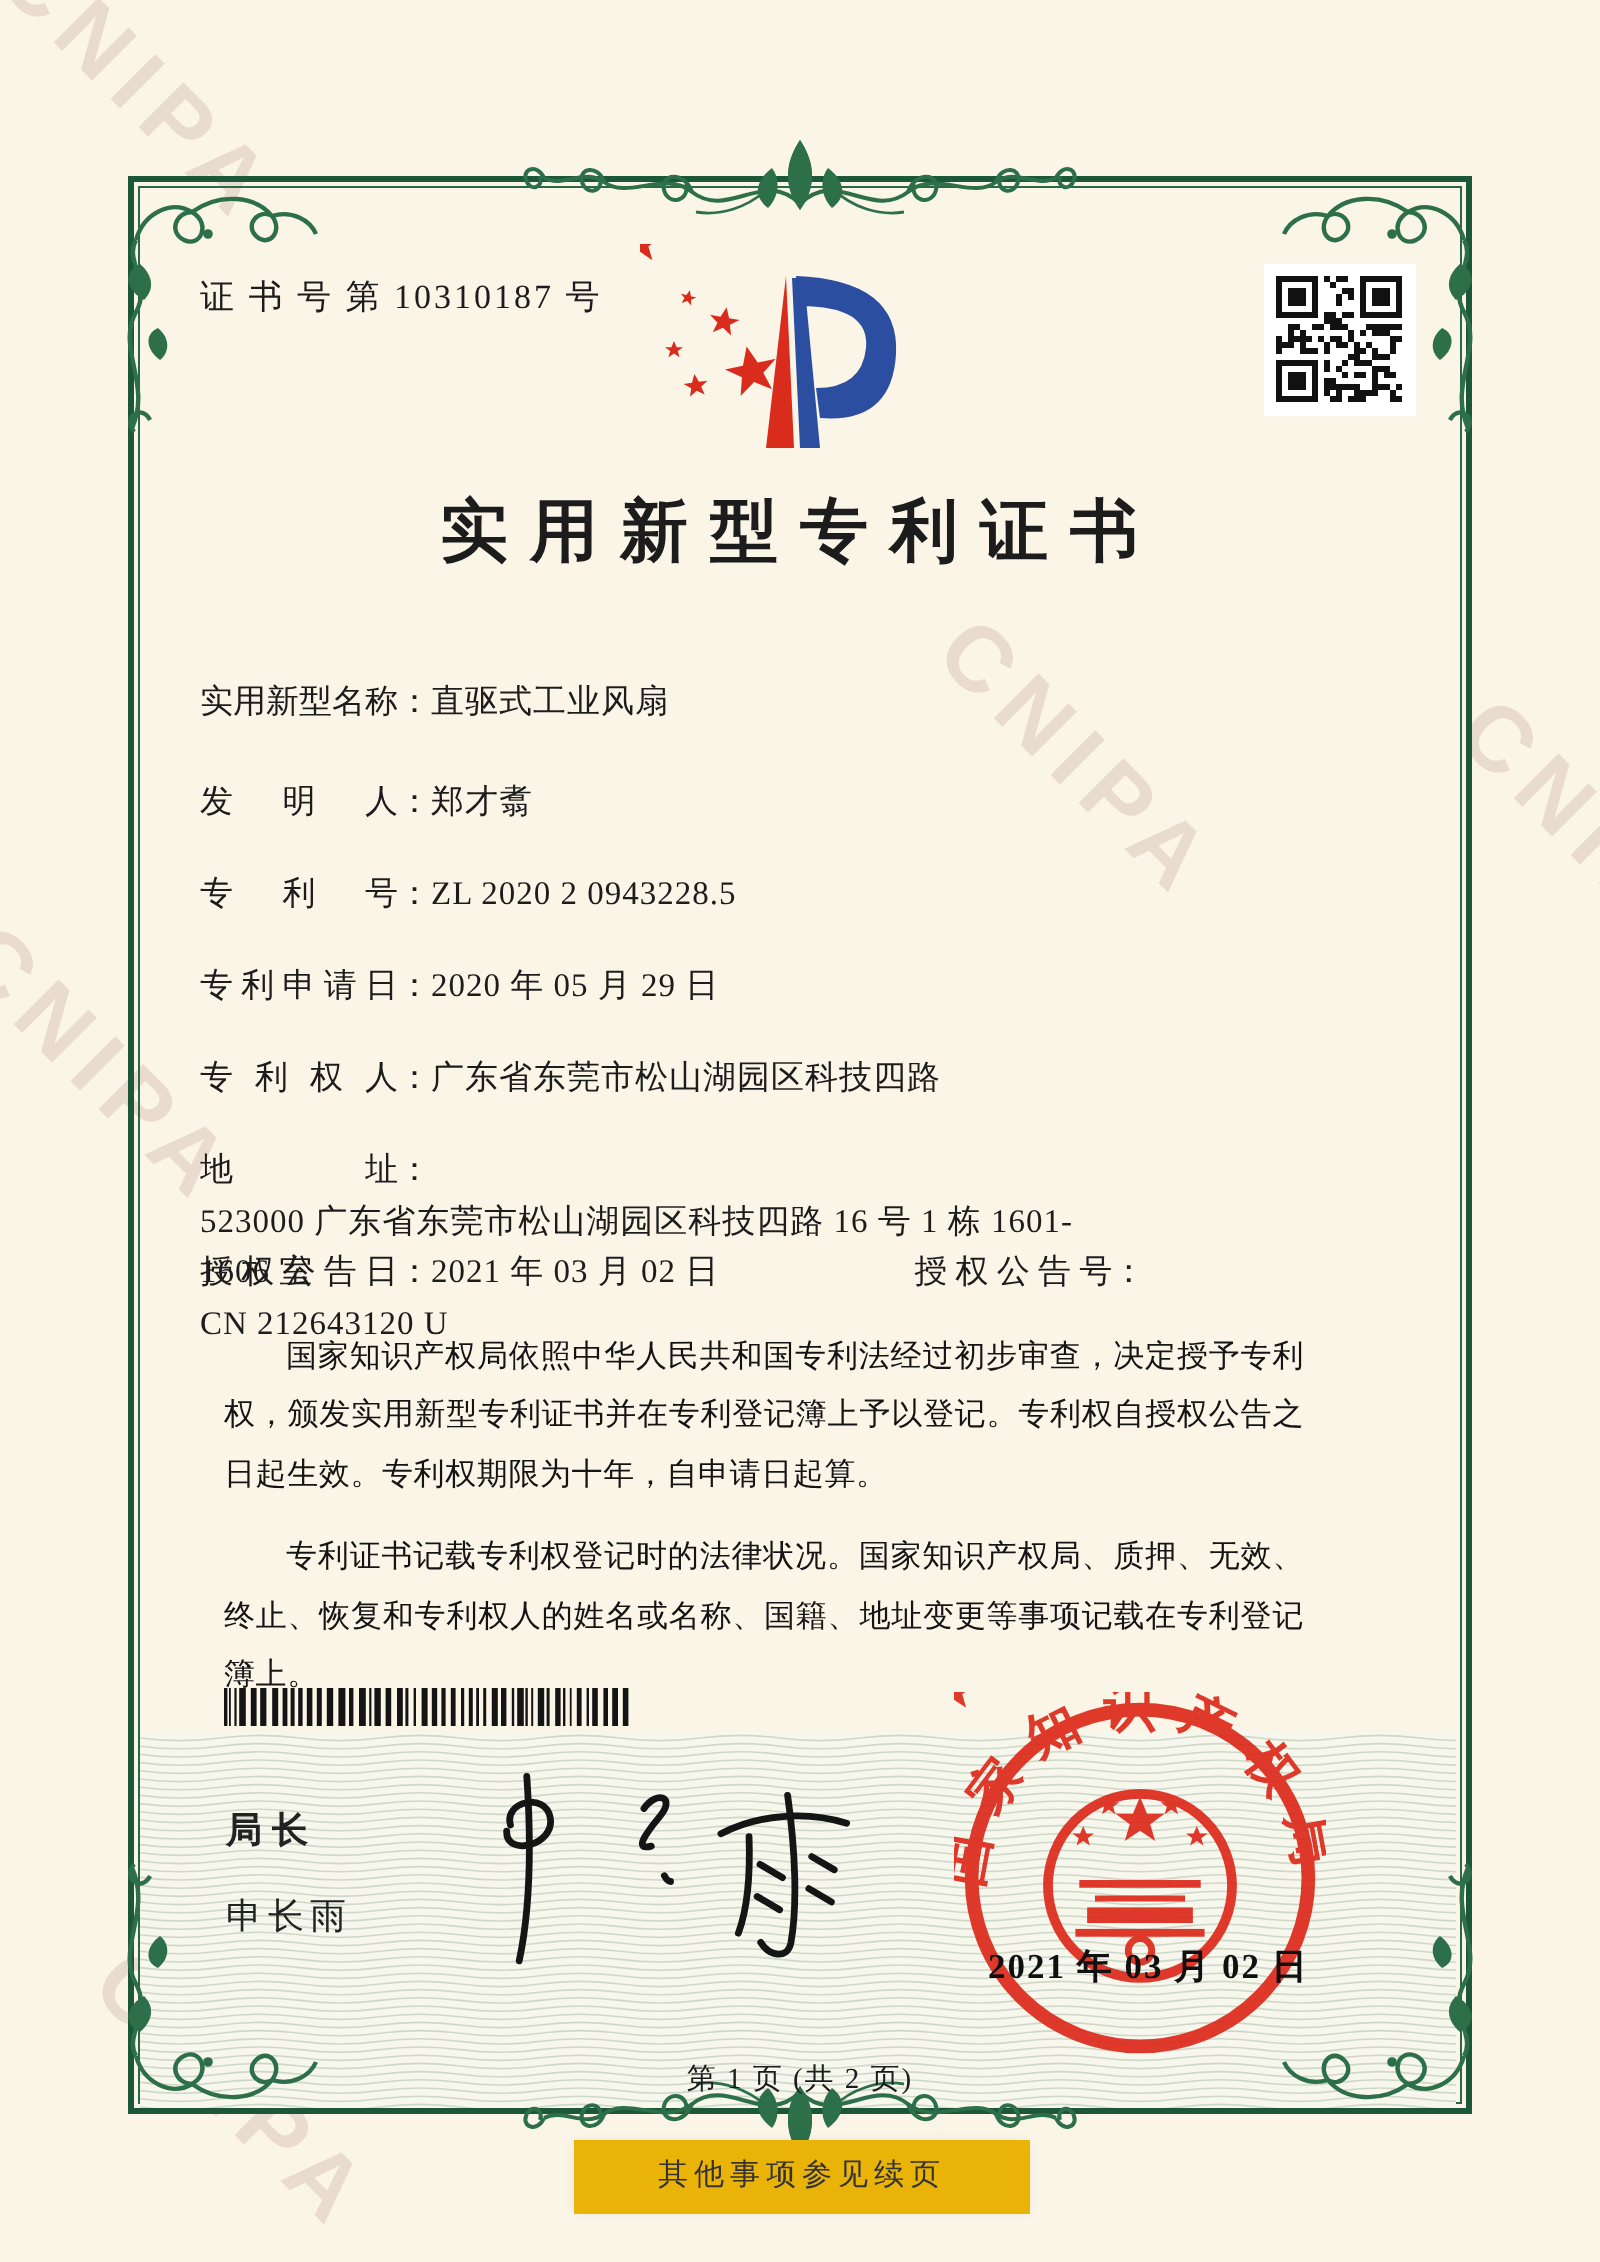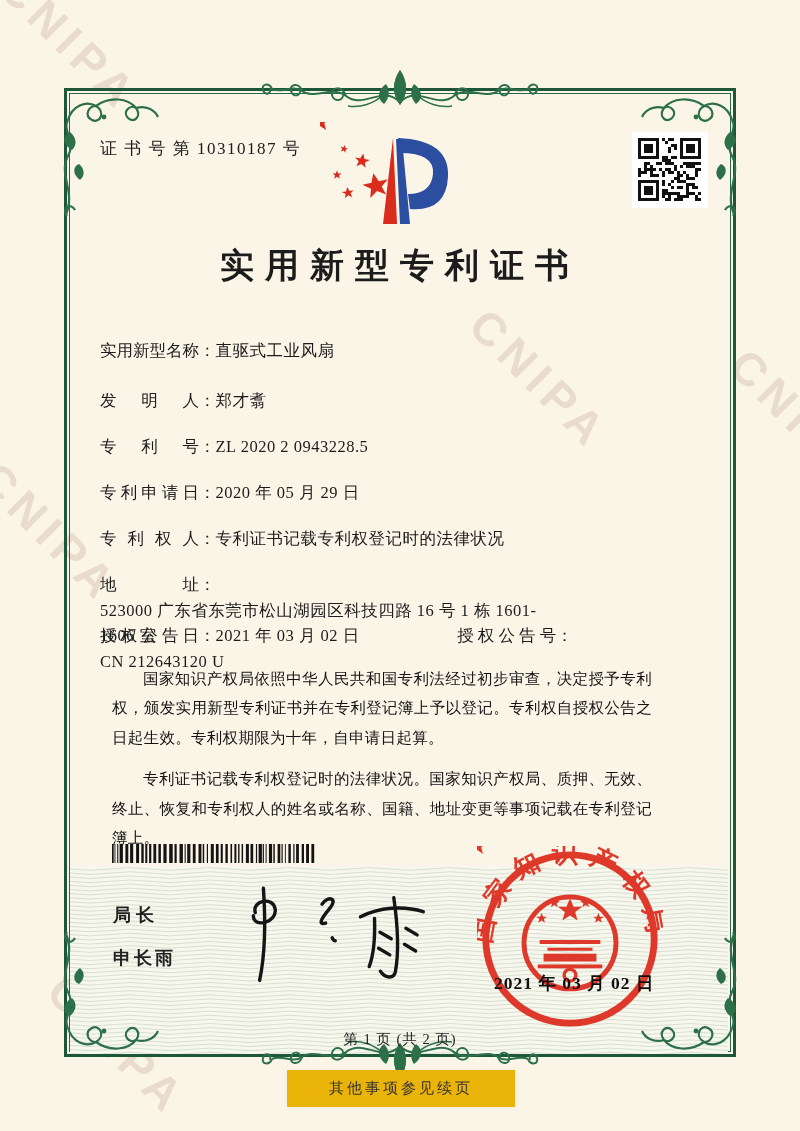--- a/index.html
+++ b/index.html
@@ -50,21 +50,21 @@
     font-size:15.5px;line-height:1.9;text-align:justify;
     letter-spacing:.3px;color:#141414;
   }
   #body-text p{margin:12px;text-indent:2em;}
   
   #waves{left:70px;top:866px;width:658px;height:188px;background:#f7f7ee;}
   
   #barcode{left:112px;top:844px;}
   
   #sig-title{left:113px;top:903px;font-family:"Liberation Sans","DejaVu Sans",sans-serif;font-size:18px;font-weight:700;letter-spacing:5px;color:#222;}
-  #sig-name{left:113px;top:946px;font-family:"Liberation Sans","DejaVu Sans",sans-serif;font-size:18px;font-weight:700;letter-spacing:3px;color:#222;}
+  #sig-name{left:113px;top:946px;font-family:"Liberation Sans","DejaVu Sans",sans-serif;font-size:18px;font-weight:400;letter-spacing:3px;color:#222;}
   #signature{left:228px;top:878px;}
   
   #seal{left:477px;top:846px;opacity:.93;}
   #seal-date{left:494px;top:971px;width:176px;font-size:17.5px;letter-spacing:1px;color:#101010;font-weight:700;}
   
   #pageno{left:64px;top:1030px;width:672px;text-align:center;font-size:14.5px;letter-spacing:1px;}
   #contnote{
     left:287px;top:1070px;width:228px;height:37px;background:#eab308;
     box-shadow:0 0 6px rgba(0,0,0,.05);
     text-align:center;line-height:37px;font-size:15px;letter-spacing:3px;color:#333;
@@ -324,21 +324,21 @@
 <div class="frow" style="top:388px;">
   <span class="flbl">发明人</span><span class="fcolon">：</span><span class="fval">郑才翥</span>
 </div>
 <div class="frow" style="top:434px;">
   <span class="flbl">专利号</span><span class="fcolon">：</span><span class="fval">ZL 2020 2 0943228.5</span>
 </div>
 <div class="frow" style="top:480px;">
   <span class="flbl">专利申请日</span><span class="fcolon">：</span><span class="fval">2020 年 05 月 29 日</span>
 </div>
 <div class="frow" style="top:526px;">
-  <span class="flbl">专利权人</span><span class="fcolon">：</span><span class="fval">专利证书记载专利权登记时的法律状况</span>
+  <span class="flbl">专利权人</span><span class="fcolon">：</span><span class="fval">广东省东莞市松山湖园区科技四路</span>
 </div>
 <div class="frow" style="top:572px;">
   <span class="flbl">地址</span><span class="fcolon">：</span><span class="fval">523000 广东省东莞市松山湖园区科技四路 16 号 1 栋 1601-1606 室</span>
 </div>
 <div class="frow" style="top:623px;">
   <span class="pair1">
     <span class="flbl">授权公告日</span><span class="fcolon">：</span><span class="fval">2021 年 03 月 02 日</span>
   </span>
   <span>
     <span class="flbl">授权公告号</span><span class="fcolon">：</span><span class="fval">CN 212643120 U</span>

